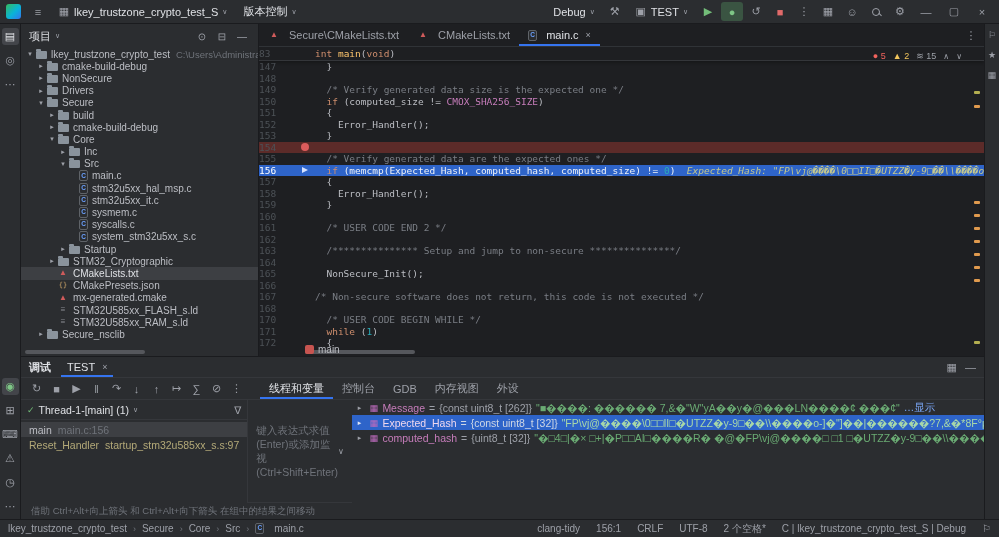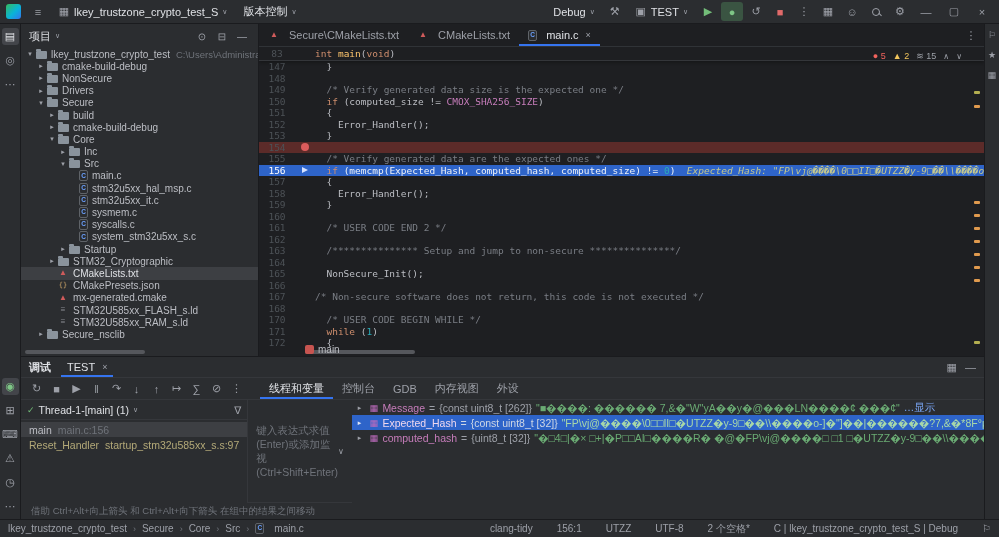--- a/index.html
+++ b/index.html
@@ -61,21 +61,21 @@
   
   .editor{flex:1;min-width:0;background:#1e1f22;display:flex;flex-direction:column;position:relative;overflow:hidden}
   .tabstrip{flex:0 0 23px;display:flex;align-items:center;border-bottom:1px solid #313438;padding-right:4px}
   .etab{display:inline-flex;align-items:center;gap:5px;height:100%;padding:0 9px;color:#9da0a8;font-size:11px}
   .etab.active{color:#dfe1e5;box-shadow:inset 0 -2px 0 #3574f0}
   .tclose{font-size:9px;color:#9da0a8;margin-left:2px}
   .tabopts{margin-left:auto;color:#9da0a8;width:18px;text-align:center}
   .sticky{flex:0 0 13px;display:flex;font-family:"DejaVu Sans Mono",monospace;font-size:9.5px;line-height:13px;border-bottom:1px solid #34363a;box-shadow:0 2px 3px rgba(0,0,0,.25);white-space:pre;background:#1e1f22;z-index:2}
   .code-area{flex:1;overflow:hidden;position:relative}
   .crow{display:flex;height:11.5px;font-family:"DejaVu Sans Mono",monospace;font-size:9.5px;line-height:11.5px;white-space:pre}
-  .gnum{flex:0 0 40px;text-align:center;color:#4d5257;padding-right:4px}
+  .gnum{flex:0 0 40px;text-align:left;color:#4d5257;padding-right:4px}
   .gfold{flex:0 0 16px;position:relative}
   .codeln{flex:1;overflow:hidden}
   .crow.hlblue{background:#2e64c9}
   .crow.hlblue .gnum{color:#fff}
   .crow.hlblue .tk-p{color:#eef1f6}
   .crow.hlred{background:#5c2b29}
   .bpdot{position:absolute;left:2px;top:1.5px;width:8px;height:8px;border-radius:50%;background:#db5c5c}
   .earrow{position:absolute;left:3px;top:2px;width:0;height:0;border-left:6px solid #d5e1ff;border-top:3.5px solid transparent;border-bottom:3.5px solid transparent}
   .tk-p{color:#bcbec4}.tk-k{color:#cf8e6d}.tk-c{color:#7a7e85}.tk-m{color:#c77dbb}.tk-n{color:#2aacb8}
   .tk-f{color:#ffc66d}
@@ -128,21 +128,21 @@
   .veq,.vtype{color:#9da0a8}
   .vrow.sel .veq,.vrow.sel .vtype{color:#cdd6e4}
   .vval{color:#6aab73}
   .vrow.sel .vval{color:#a8d8a8}
   .vmore{color:#7aa7f7;flex:0 0 auto}
   .dp-hint{flex:0 0 16px;display:flex;align-items:center;padding:0 10px;color:#6f737a;font-size:9.5px}
 
   
   .statusbar{flex:0 0 18px;background:#2b2d30;border-top:1px solid #1a1b1e;display:flex;align-items:center;justify-content:space-between;padding:0 8px;font-size:10px;color:#9da0a8}
   .sb-left,.sb-right{display:flex;align-items:center;gap:6px;white-space:nowrap}
-  .sb-right{gap:24px}
+  .sb-right{gap:16px}
   .bsep{color:#6f737a;font-size:9px}
   .sbitem{color:#9da0a8}
 </style>
 </head>
 <body>
 
 <div class="app">
 
   <header class="titlebar">
     <div class="tb-group">
@@ -523,20 +523,20 @@
         <span class="bcrumb">Core</span>
         <span class="bsep">›</span>
         <span class="bcrumb">Src</span>
         <span class="bsep">›</span>
         <span class="fic cfile">C</span>
         <span class="bcrumb">main.c</span>
       </div>
     <div class="sb-right">
         <span class="sbitem">clang-tidy</span>
         <span class="sbitem">156:1</span>
-        <span class="sbitem">UTZZ</span>
+        <span class="sbitem">CRLF</span>
         <span class="sbitem">UTF-8</span>
         <span class="sbitem">2 个空格*</span>
         <span class="sbitem">C | lkey_trustzone_crypto_test_S | Debug</span>
         <span class="sbitem">⚐</span>
       </div>
   </footer>
 </div>
 
 </body></html>

